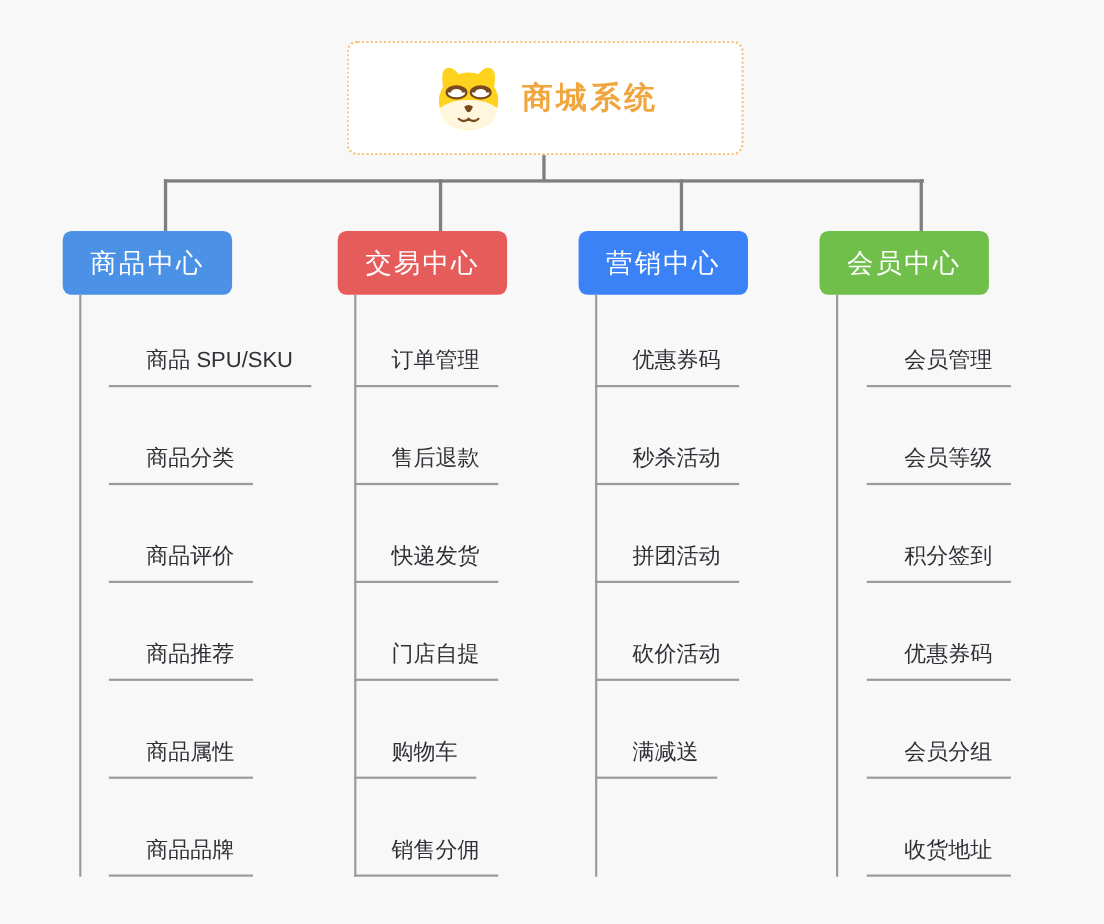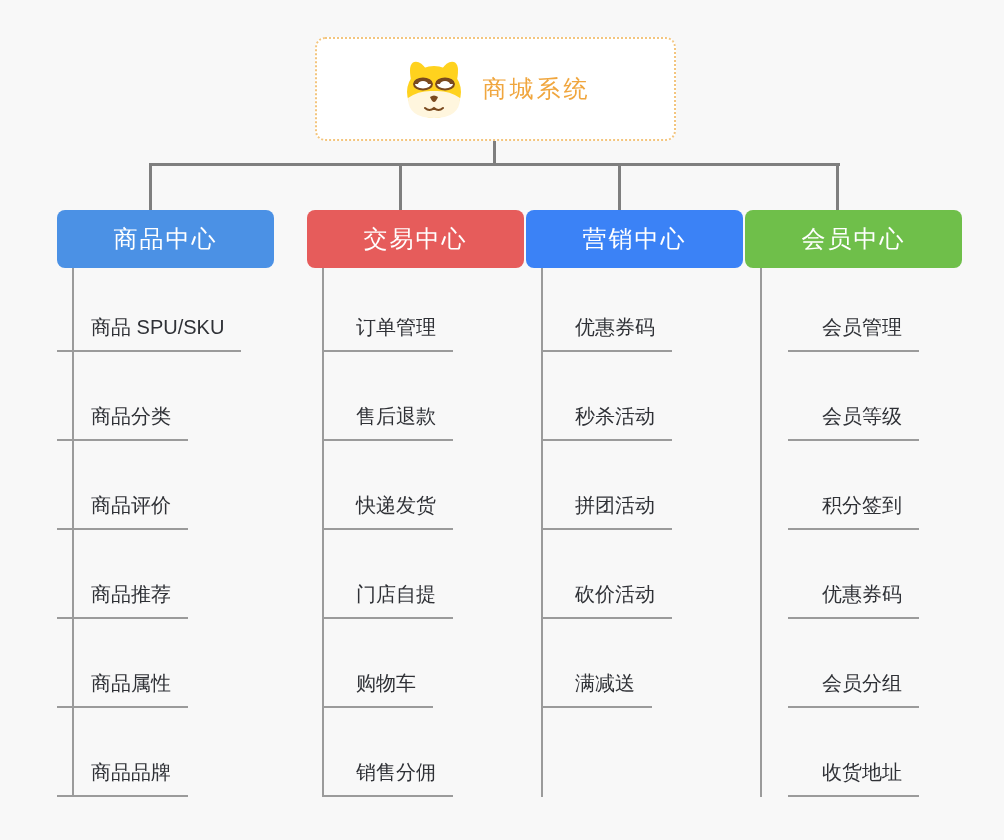--- a/index.html
+++ b/index.html
@@ -15,41 +15,41 @@
   .root-node {
     position:absolute; left:315px; top:37px;
     width:361px; height:104px;
     background:#FFFFFF;
     border:2px dotted #F3C57E;
     border-radius:10px;
     display:flex; align-items:center; justify-content:center;
     gap:16px;
   }
   .root-title {
-    font-size:24px; letter-spacing:3px;
-    color:#F0A63E; font-weight:400;
+    font-size:28px; letter-spacing:3px;
+    color:#F0A63E; font-weight:700;
     white-space:nowrap;
   }
   .root-icon { width:66px; height:62px; flex:0 0 auto; }
 
   
   .conn { position:absolute; background:#7F7F7F; }
   .conn.v { width:3px; }
   .conn.h { height:3px; }
   .root-stem   { left:493px; top:141px; height:24px; }
   .cross-bar   { left:149px; top:163px; width:691px; }
   .drop-0 { left:149px; top:163px; height:47px; }
   .drop-1 { left:399px; top:163px; height:47px; }
   .drop-2 { left:618px; top:163px; height:47px; }
   .drop-3 { left:836px; top:163px; height:47px; }
 
   
   .branch-box {
     position:absolute; top:210px;
-    width:217px; height:58px;
+    width:154px; height:58px;
     border-radius:8px;
     display:flex; align-items:center; justify-content:center;
     color:#FFFFFF; font-size:24px; letter-spacing:2px;
     white-space:nowrap;
   }
   .bx-0 { left:57px;  background:#4B91E5; }
   .bx-1 { left:307px; background:#E65C5B; }
   .bx-2 { left:526px; background:#3b82f6; }
   .bx-3 { left:745px; background:#6FBF4A; }
 
@@ -59,21 +59,21 @@
     width:2px; height:529px;
     background:#9B9B9B;
   }
   .sp-0 { left:72px; }
   .sp-1 { left:322px; }
   .sp-2 { left:541px; }
   .sp-3 { left:760px; }
 
   
   .items { position:absolute; top:268px; }
-  .it-0 { left:57px; }
+  .it-0 { left:72px;padding-left:27px; }
   .it-1 { left:322px; }
   .it-2 { left:541px; }
   .it-3 { left:760px;margin-left:28px; }
   .item {
     height:89px;
     display:flex; align-items:flex-end;
     width:max-content;
     border-bottom:2px solid #9B9B9B;
     padding:0 17px 0 34px;
   }

